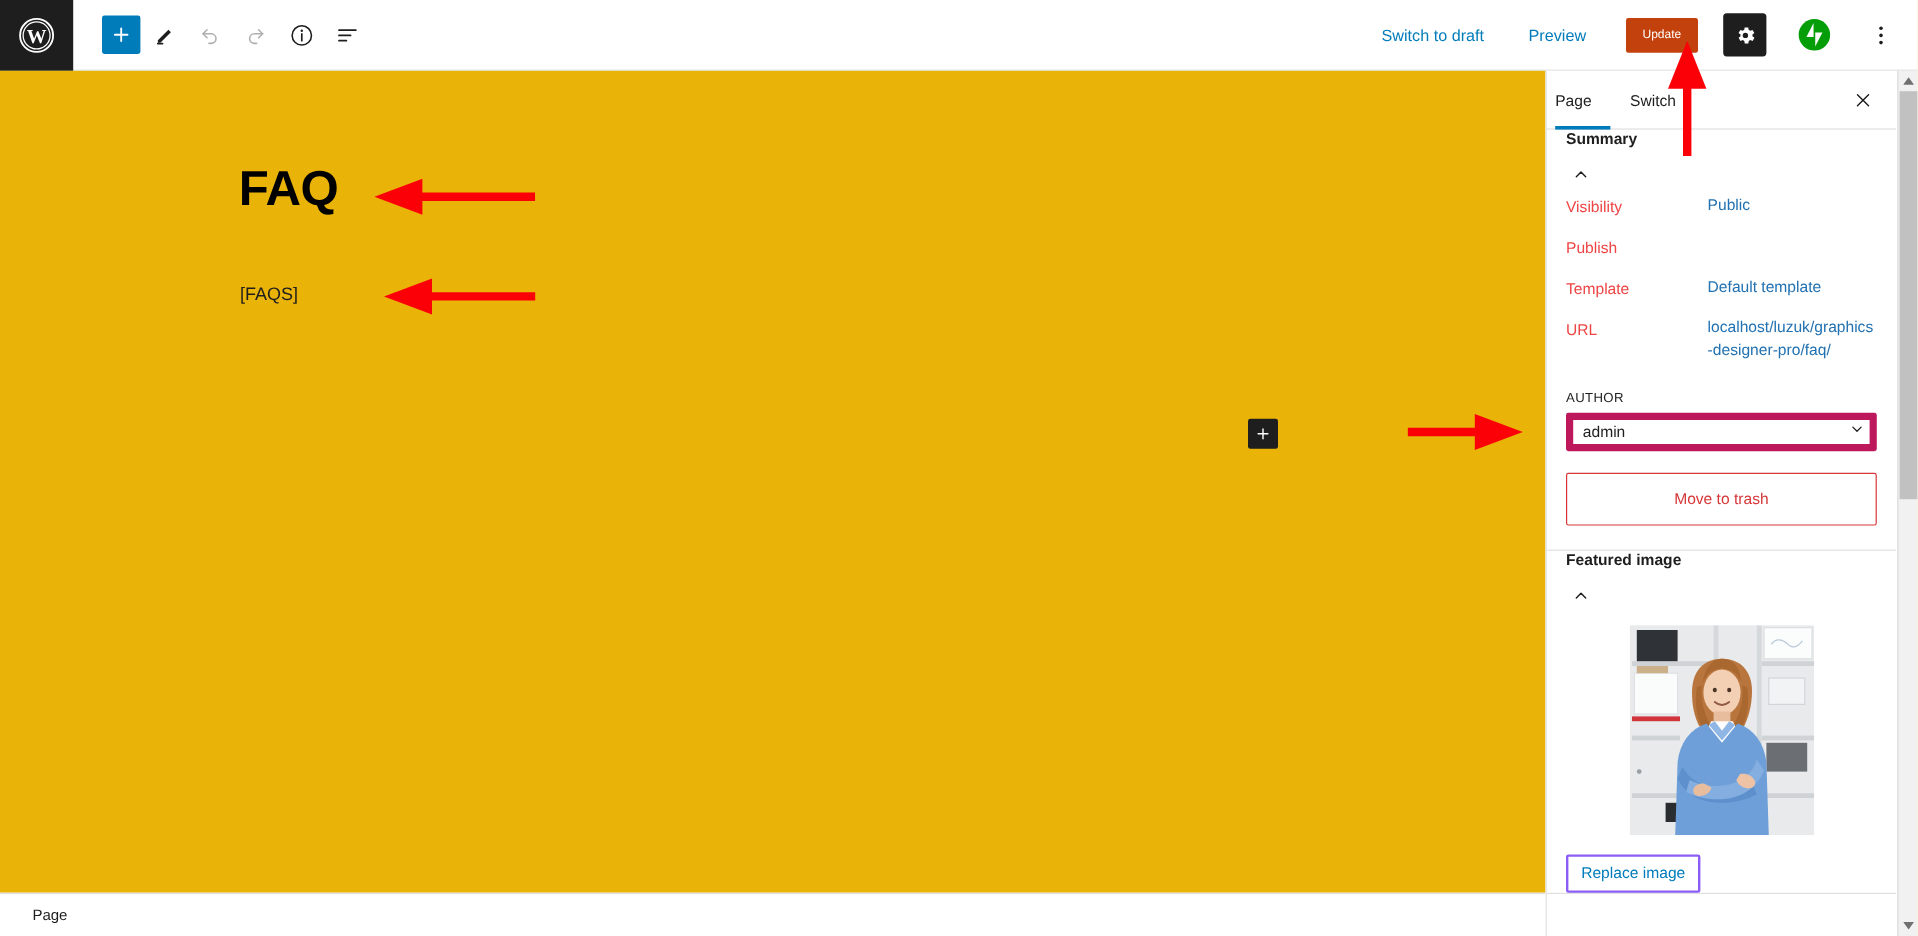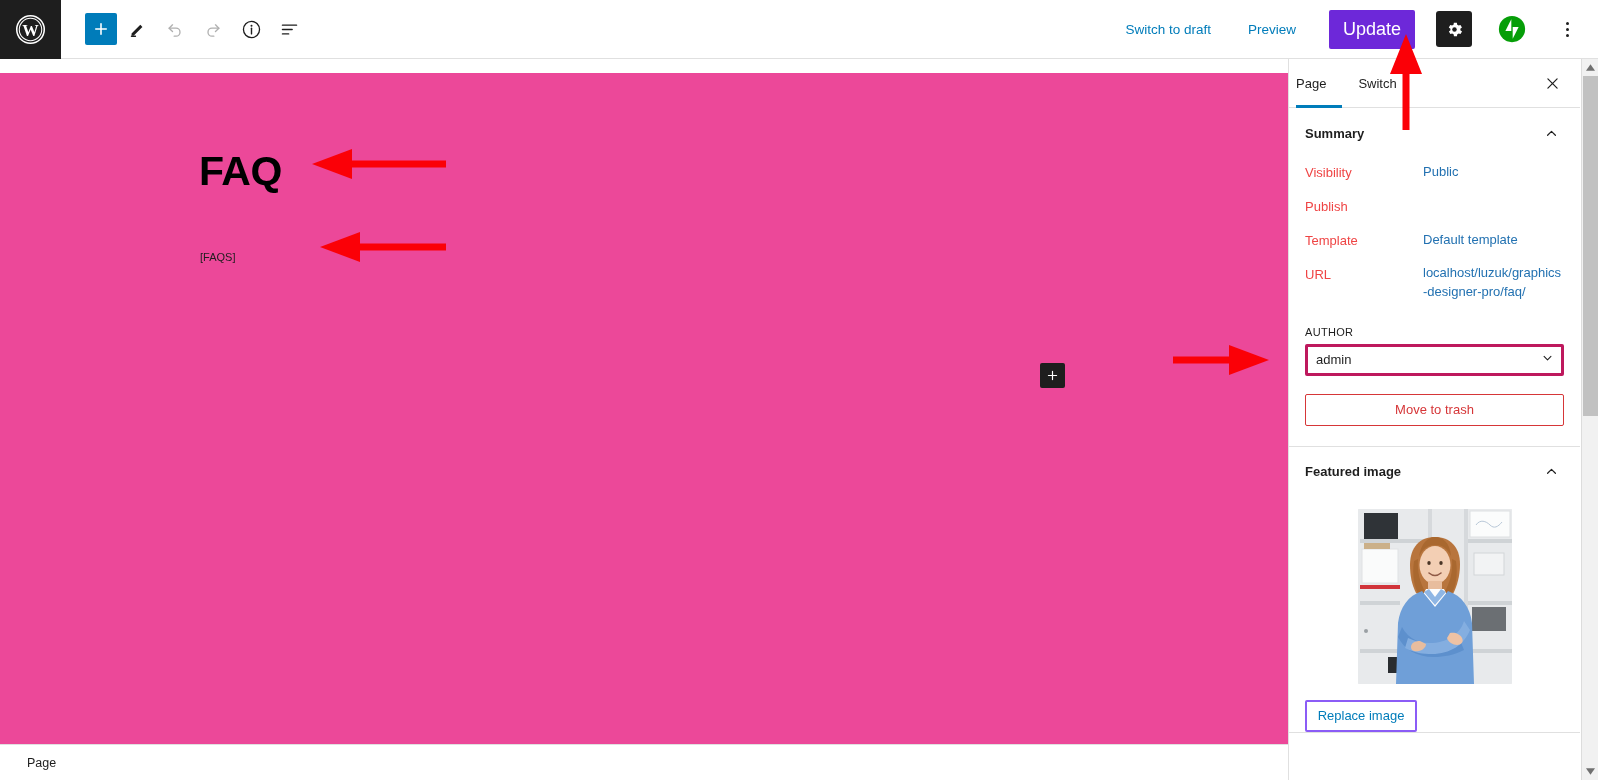--- a/index.html
+++ b/index.html
@@ -50,22 +50,22 @@
     display: flex; align-items: center;
     gap: 13px; padding-right: 14px;
   }
   .link-btn {
     background: none; border: none; cursor: pointer;
     color: #007cba; font-size: 13.5px;
     font-family: "Liberation Sans", sans-serif;
     padding: 8px 12px; white-space: nowrap;
   }
   .update-btn {
-    background: #6d28d9; color: #fff; border: none; cursor: pointer;
-    font-size: 18px; font-family: "Liberation Sans", sans-serif;
+    background: #c2410c; color: #fff; border: none; cursor: pointer;
+    font-size: 10px; font-family: "Liberation Sans", sans-serif;
     border-radius: 2px; padding: 9px 14px; margin: 0 8px;
     white-space: nowrap;
   }
   .gear-btn {
     width: 36px; height: 36px; border-radius: 3px;
     background: #1e1e1e; border: none; cursor: pointer;
     display: flex; align-items: center; justify-content: center;
     padding: 0; margin-right: 10px;
   }
   .jetpack-btn {
@@ -79,36 +79,36 @@
     align-items: center; justify-content: center; gap: 3px;
   }
   .kebab-btn i {
     width: 3px; height: 3px; border-radius: 50%;
     background: #1e1e1e; display: block;
   }
 
   
   .canvas {
     position: absolute;
-    top: 73px; left: 0;
+    top: 59px; left: 0;
     width: 1288px; height: 685px;
-    background: #ec4899;
+    background: #eab308;
     overflow: hidden;
   }
   .post-title {
     position: absolute;
     left: 199px; top: 78px;
     font-size: 41px; font-weight: bold;
     color: #000; letter-spacing: -0.5px;
     line-height: 1;
   }
   .post-body {
     position: absolute;
     left: 200px; top: 176px;
-    font-size: 11px; color: #1e1e1e;
+    font-size: 15px; color: #1e1e1e;
     line-height: 1.5;
   }
   .floating-add {
     position: absolute;
     left: 1040px; top: 290px;
     width: 25px; height: 25px;
     background: #1e1e1e; border: none; cursor: pointer;
     display: flex; align-items: center; justify-content: center;
     border-radius: 2px; padding: 0;
   }
@@ -156,22 +156,22 @@
   }
   .sb-tabs-inner { display: flex; padding-left: 7px; }
   .sb-close {
     margin-left: auto; margin-right: 8px;
     width: 40px; background: none; border: none; cursor: pointer;
     display: flex; align-items: center; justify-content: center;
   }
 
   .sb-section { border-bottom: 1px solid #e0e0e0; padding: 0 16px; }
   .sb-sec-head {
-    display: flex; align-items: center; justify-content: space-between;
-    height: 50px; cursor: pointer;
+    display: flex; justify-content: space-between;
+    height: 50px; cursor: pointer; flex-direction: column;
   }
   .sb-sec-title { font-size: 13px; font-weight: 600; color: #1e1e1e; }
   .sb-chevron { background: none; border: none; cursor: pointer; padding: 4px; display:flex; }
 
   .sb-row {
     display: flex; align-items: flex-start;
     padding: 4px 0; min-height: 34px;
   }
   .sb-row-label {
     width: 118px; flex: 0 0 118px;
@@ -183,33 +183,33 @@
     color: #2271b1; font-size: 13px; text-align: left;
     font-family: Liberation Sans, sans-serif;
     line-height: 1.45; word-break: break-word;
   }
 
   .sb-sublabel {
     font-size: 11px; color: #1e1e1e; text-transform: uppercase;
     letter-spacing: .3px; margin: 20px 0 6px;
   }
   .sb-select {
-    width: 100%; height: 32px; border: 3px solid #be185d;
+    width: 100%; height: 32px; border: 6px solid #be185d;
     border-radius: 2px; background: #fff; padding: 0 8px;
     font-size: 13px; color: #1e1e1e; appearance: none;
     font-family: "Liberation Sans", sans-serif; cursor: pointer;
     position: relative;
   }
   .select-wrap { position: relative; }
   .select-wrap .chev {
     position: absolute; right: 9px; top: 50%;
     transform: translateY(-50%); pointer-events: none;
   }
   .trash-btn {
-    width: 100%; height: 32px; margin: 18px 0 20px;
+    width: 100%; height: 44px; margin: 18px 0 20px;
     background: #fff; border: 1px solid #d63638;
     border-radius: 2px; color: #d63638; font-size: 13px;
     cursor: pointer; font-family: "Liberation Sans", sans-serif;
   }
 
   .feat-img {
     width: 154px; height: 175px;
     margin: 12px auto 0;
     display: block; border-radius: 1px;
     overflow: hidden;

